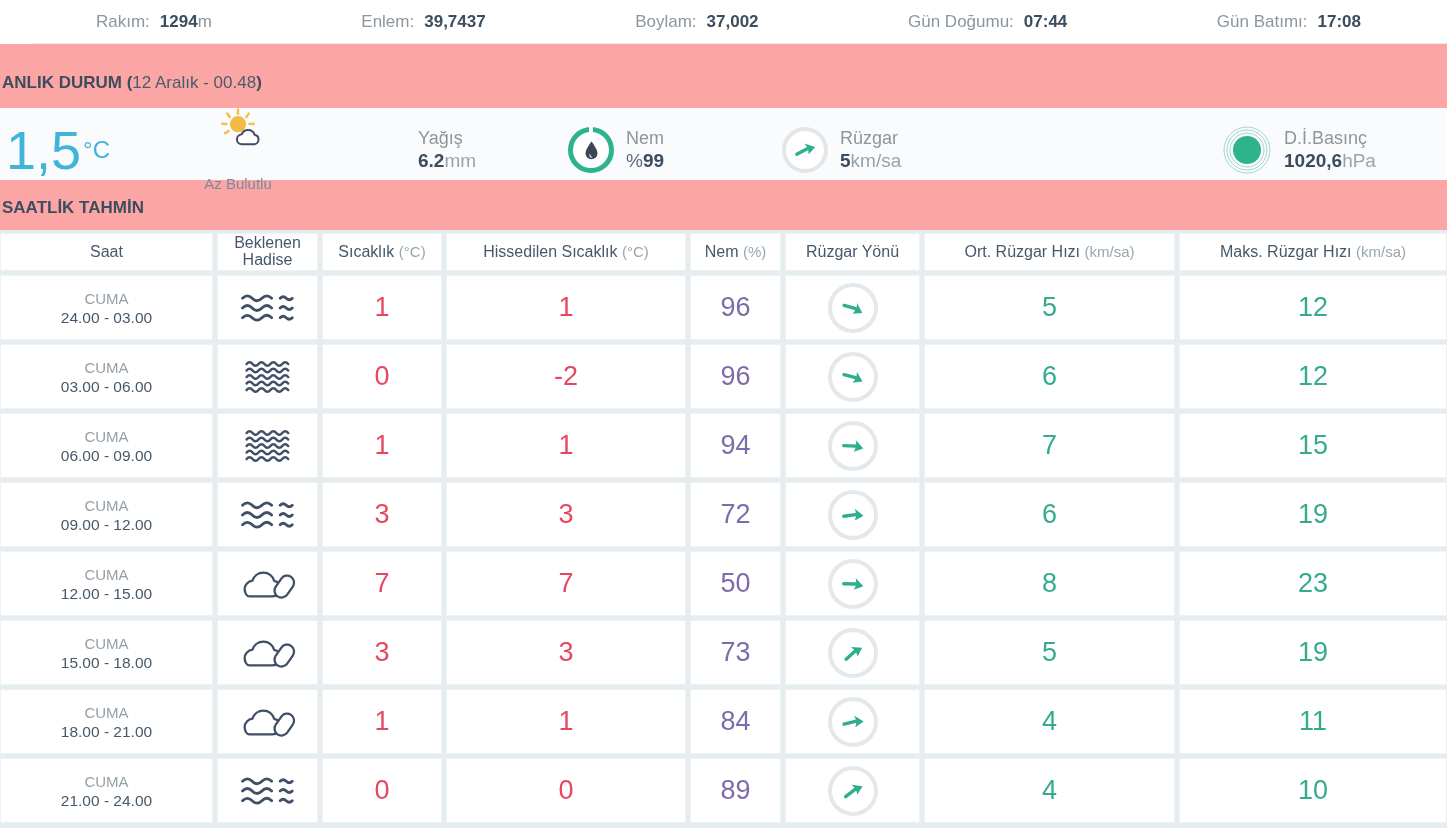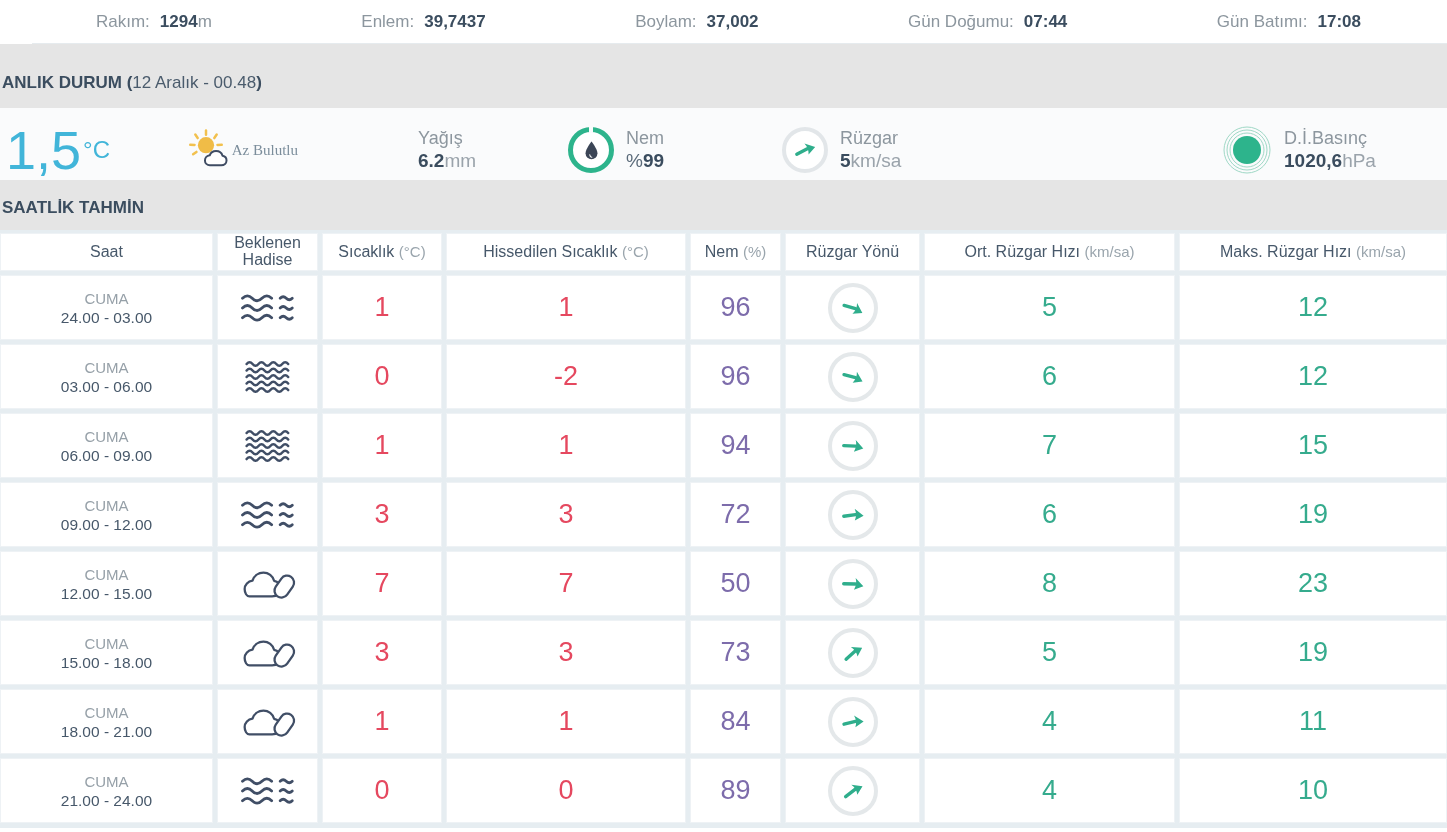--- a/index.html
+++ b/index.html
@@ -8,33 +8,33 @@
 
   
   .topbar { height:44px; display:flex; align-items:center; justify-content:space-between;
     padding:0 86px 0 64px; background:#fff; border-bottom:1px solid #e6ebee;margin-left:32px; }
   .stat { display:flex; align-items:baseline; font-size:17px; }
   .stat .lbl { color:#8c969e; margin-right:10px; }
   .stat .val { color:#3b4d5f; font-weight:bold; }
   .stat .unit { color:#8c969e; font-weight:normal; }
 
   
-  .band { background:#e5e5e5; display:flex; align-items:center; }
+  .band { background:#fca5a5; display:flex; align-items:center; }
   .band.anlik { height:64px; padding:14px 0 0 2px; }
   .band.title-text { font-size:17px; }
   .band .bold { font-weight:bold; color:#3b4d5f; }
   .band .normal { font-weight:normal; color:#4a5b6c; }
 
   
   .conditions { height:72px; background:#fafbfc; position:relative; }
   .cond-block { position:absolute; top:0; height:84px; display:flex; align-items:center; }
   .big-temp { left:6px; color:#41b5d9; }
   .big-temp .num { font-size:54px; line-height:84px; font-weight:normal; }
   .big-temp .deg { font-size:24px; vertical-align:28px; margin-left:2px; }
-  .cond-icon-block { left:178px; width:120px; flex-direction:row; justify-content:flex-end;font-family:Liberation Serif, serif; }
+  .cond-icon-block { left:178px; width:120px; flex-direction:column; justify-content:space-between; }
   .cond-label { font-size:15px; color:#7b8d9b; margin-top:1px; }
   .metric { gap:12px; }
   .metric .txt { display:flex; flex-direction:column; line-height:1.25; }
   .metric .mlbl { font-size:18px; color:#8c969e; }
   .metric .mval { font-size:19px; }
   .metric .mval b { color:#3a4c5e; }
   .metric .mval .u { color:#9aa3ab; font-weight:normal; }
   .m-precip { left:418px; }
   .m-hum   { left:568px; }
   .m-wind  { left:782px; }

